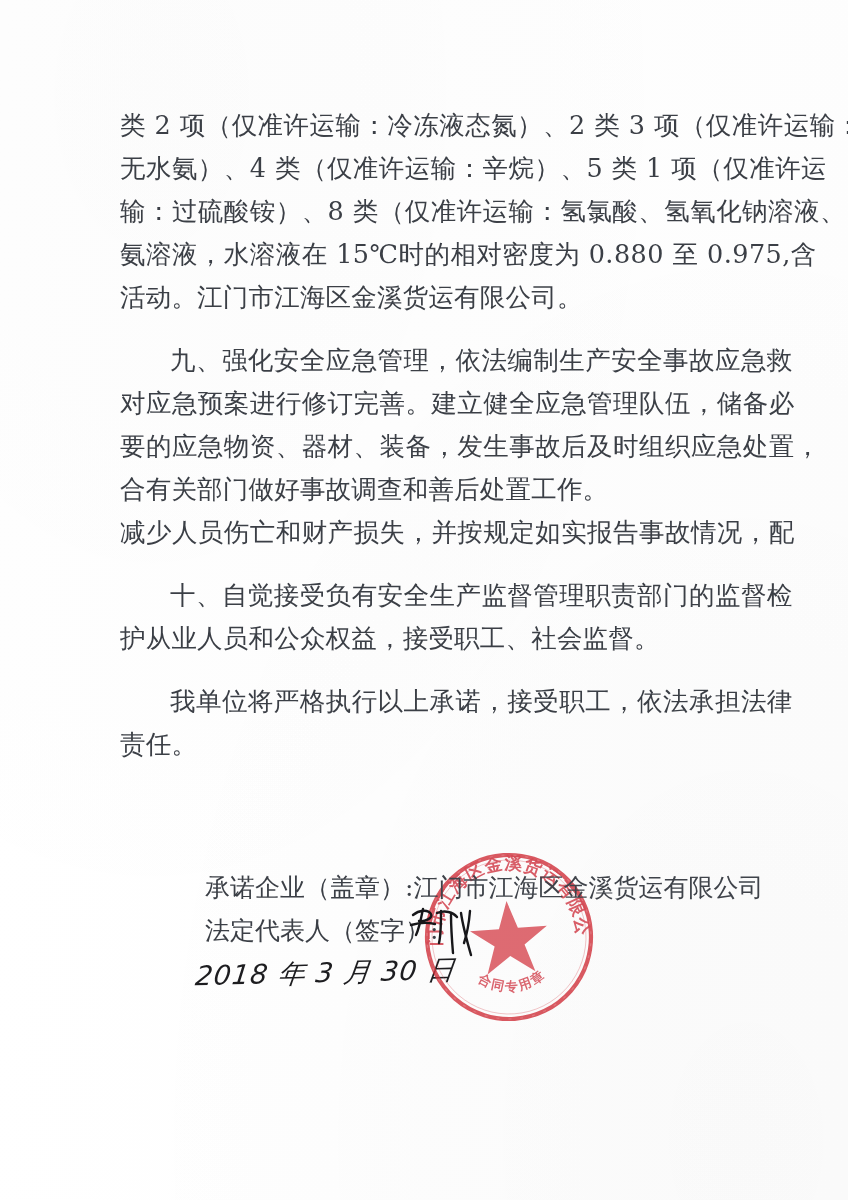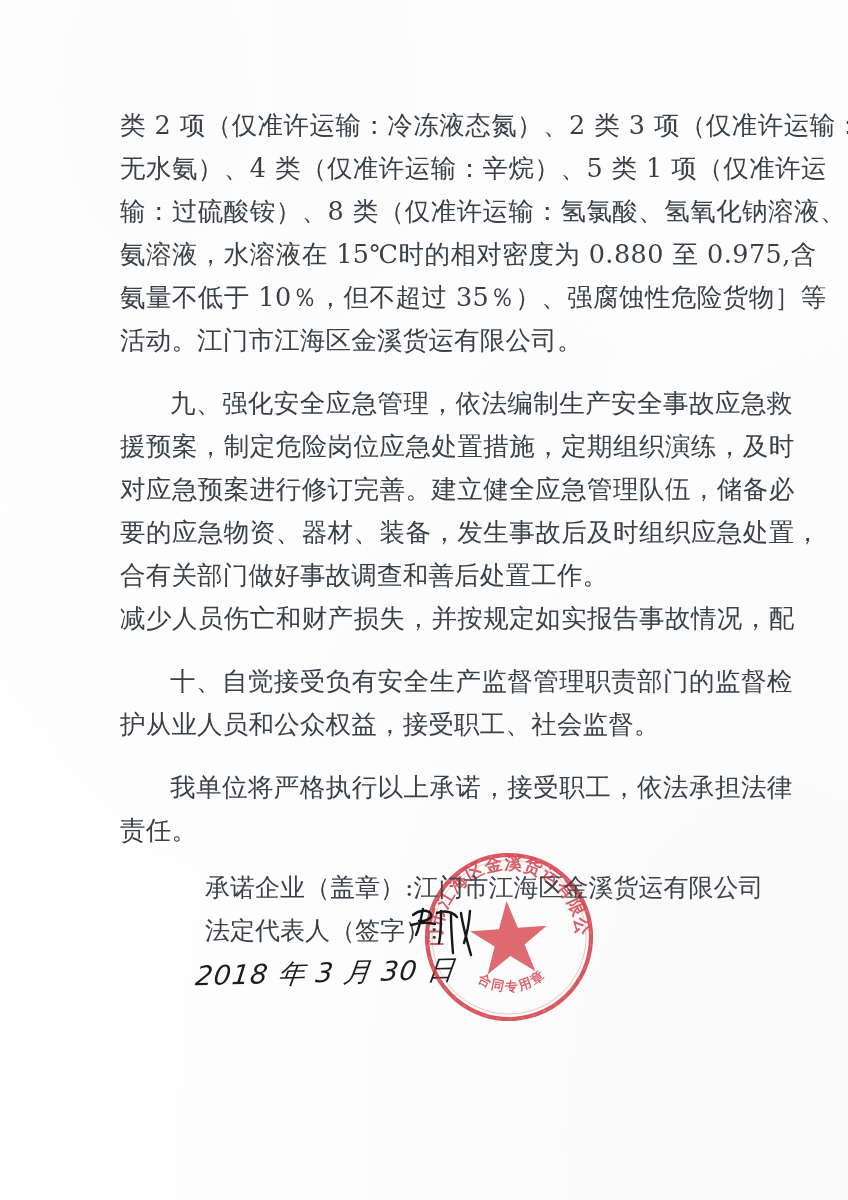--- a/index.html
+++ b/index.html
@@ -151,27 +151,25 @@
 
   <div id="scan-tint"></div>
 
   <div id="body-text">
 
     <div class="para">
       <div class="line just">类 2 项（仅准许运输：冷冻液态氮）、2 类 3 项（仅准许运输：</div>
       <div class="line just">无水氨）、4 类（仅准许运输：辛烷）、5 类 1 项（仅准许运</div>
       <div class="line just">输：过硫酸铵）、8 类（仅准许运输：氢氯酸、氢氧化钠溶液、</div>
       <div class="line just">氨溶液，水溶液在 15℃时的相对密度为 0.880 至 0.975,含</div>
-      <div class="line just">氨量不低于 10％，但不超过 35％）、强腐蚀性危险货物］等</div>
       <div class="line">活动。江门市江海区金溪货运有限公司。</div>
     </div>
 
     <div class="para">
       <div class="line just indent">九、强化安全应急管理，依法编制生产安全事故应急救</div>
-      <div class="line just">援预案，制定危险岗位应急处置措施，定期组织演练，及时</div>
       <div class="line just">对应急预案进行修订完善。建立健全应急管理队伍，储备必</div>
       <div class="line just">要的应急物资、器材、装备，发生事故后及时组织应急处置，</div>
       <div class="line">合有关部门做好事故调查和善后处置工作。</div>
       <div class="line just">减少人员伤亡和财产损失，并按规定如实报告事故情况，配</div>
     </div>
 
     <div class="para">
       <div class="line just indent">十、自觉接受负有安全生产监督管理职责部门的监督检</div>
       <div class="line">护从业人员和公众权益，接受职工、社会监督。</div>
     </div>

